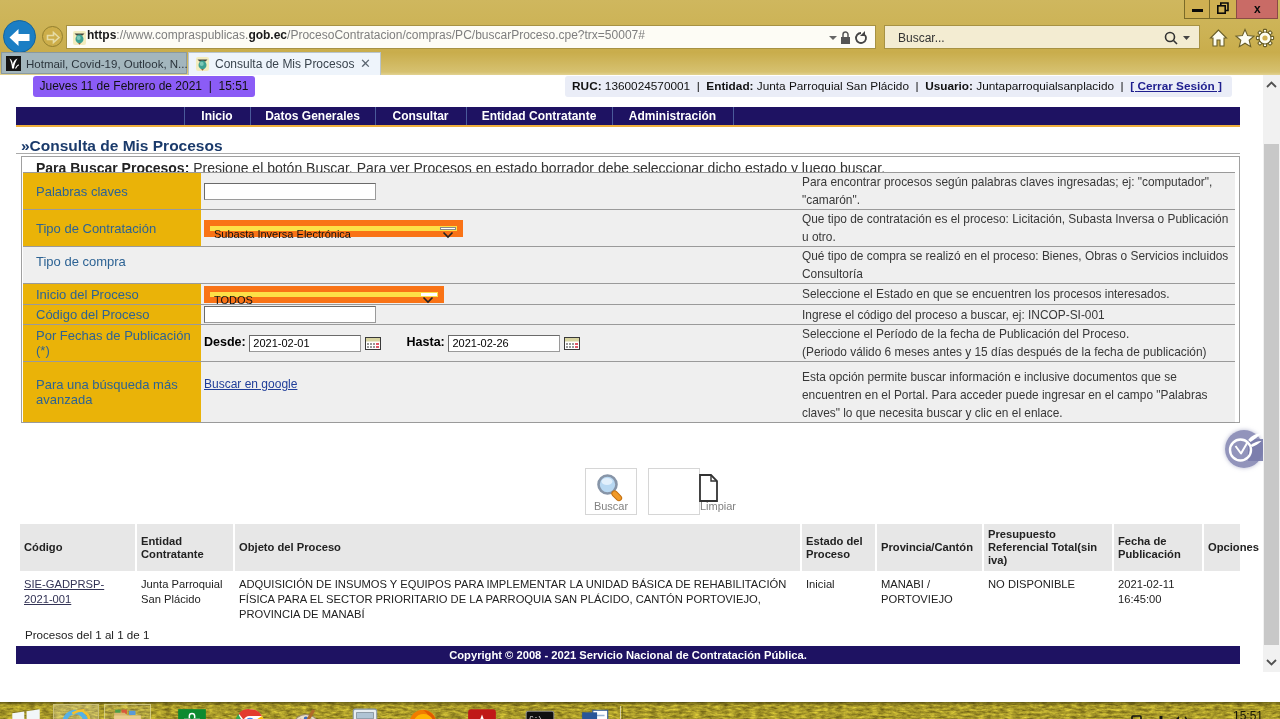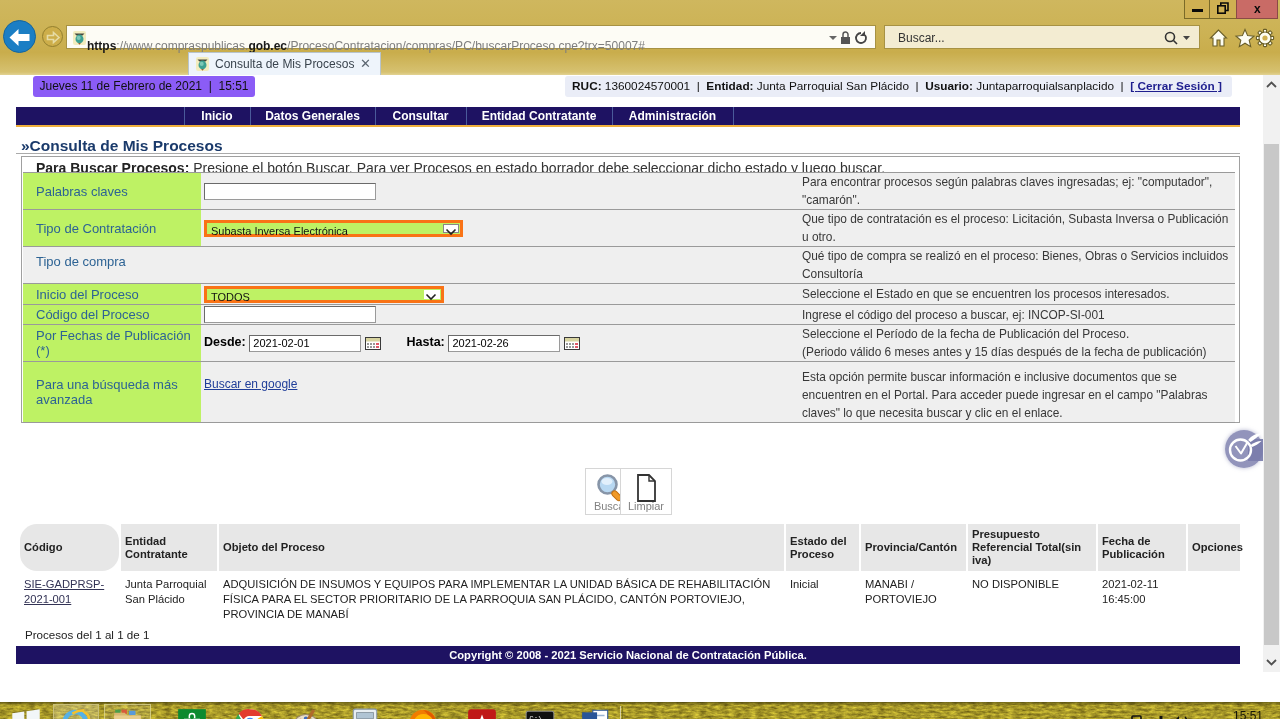--- a/index.html
+++ b/index.html
@@ -20,21 +20,21 @@
 
 
 #backbtn { position:absolute; left:3px; top:20px; width:33px; height:33px; border-radius:50%;
   background:#1b7ec4; border:1px solid #14659e; }
 #backbtn svg, #fwdbtn svg { position:absolute; left:0; top:0; }
 #fwdbtn { position:absolute; left:42px; top:26px; width:21px; height:21px; border-radius:50%;
   background:#cdae4a; border:1px solid #937f2e; }
 
 
 #addrbar { position:absolute; left:66px; top:25px; width:810px; height:24px; background:#fdfcf5; border:1px solid #a79243; }
-#addrtext { position:absolute; left:20px; top:13px; font-size:12px; color:#7e7e7e; white-space:nowrap; }
+#addrtext { position:absolute; left:20px; top:2px; font-size:12px; color:#7e7e7e; white-space:nowrap; }
 #addrtext b { color:#1a1a1a; }
 #favicon1 { position:absolute; left:6px; top:5px; }
 .addricons { position:absolute; right:4px; top:3px; color:#555; font-size:12px; }
 
 
 #searchbox { position:absolute; left:884px; top:25px; width:316px; height:24px; background:#f3ecd2; border:1px solid #a79243; }
 #searchbox span.ph { position:absolute; left:13px; top:5px; font-size:12px; color:#333; }
 
 
 #tabs { position:absolute; left:0; top:51px; width:1280px; height:24px; }
@@ -60,35 +60,35 @@
 #nav td.noborder { border-right:none; }
 
 #heading { position:absolute; left:21px; top:62px; font-size:15.5px; font-weight:bold; color:#1a3a6b; }
 #headrule { position:absolute; left:16px; top:78px; width:1224px; height:1px; background:#aaa; }
 
 #container { position:absolute; left:21px; top:81px; width:1219px; height:267px; border:1px solid #a0a0a0; background:#fff; }
 #intro { position:absolute; left:14px; top:3px; font-size:14px; color:#333; }
 #intro b { color:#222; }
 #ftable { position:absolute; left:1px; top:15px; width:1212px; border-collapse:collapse; }
 #ftable td { border:1px solid #9a9a9a; border-left:none; border-right:none; font-size:13px; vertical-align:middle; }
-#ftable td.lbl { color:#2d6394; background:#bef264; width:178px; padding-left:13px; }
+#ftable td.lbl { color:#2d6394; background:#eab308; width:178px; padding-left:13px; }
 #ftable td.ctl { background:#efefef; width:598px; padding-left:3px; }
 #ftable td.hlp { background:#efefef; font-size:11.9px; color:#383838; padding-left:3px; width:auto; line-height:18px; }
 .tin { height:17px; background:#fff; border:1px solid #9a9a9a; border-top-color:#6a6a6a; border-left-color:#6a6a6a; }
-.sel { height:17px; background:#bef264; border:3px solid #f97316; font-size:11px; color:#111; position:relative; }
+.sel { height:17px; background:#fde047; border:6px solid #f97316; font-size:11px; color:#111; position:relative; }
 .sel .sv { position:absolute; left:4px; top:2px; white-space:nowrap; }
 .sel .sa { position:absolute; right:1px; top:1px; bottom:1px; width:16px; background:#fff; border:1px solid #888; }
 .sel .sa svg { position:absolute; left:1px; top:3px; }
 .cal { display:inline-block; width:16px; height:13px; vertical-align:middle; }
 
 
 .btnbox { position:absolute; top:393px; width:52px; height:47px; border:1px solid #d6d6d6; background:#fff; text-align:center; }
 .btnbox .cap { position:absolute; bottom:2px; width:100%; font-size:11px; color:#828282; }
 #btn-buscar { left:585px; }
-#btn-limpiar { left:620px; }
+#btn-limpiar { left:648px;padding-left:44px; }
 
 
 #rtable { position:absolute; left:18px; top:447px; width:1224px; border-spacing:2px; border-collapse:separate; table-layout:fixed; }
 #rtable th { background:#e7e7e7; font-size:11.2px; color:#222; text-align:left; vertical-align:middle; padding:2px 4px; font-weight:bold; height:47px; line-height:13px; }
 #rtable td { font-size:11.2px; color:#222; vertical-align:top; padding:4px 4px 2px 4px; line-height:15px; }
 #rtable a { color:#333355; }
 #procesos { position:absolute; left:25px; top:553px; font-size:11.6px; color:#222; }
 #footer { position:absolute; left:16px; top:571px; width:1224px; height:18px; background:#1e1262; color:#fff;
   font-size:11.2px; font-weight:bold; text-align:center; line-height:18px; }
 
@@ -184,20 +184,28 @@
               </g>
           </g>
           <circle r="6" fill="#fdfdf2"></circle>
           <circle r="5" fill="#fdfdf2" stroke="none"></circle>
           <circle r="2.6" fill="#cfb052" stroke="none"></circle>
         </g>
       </g>
     </svg>
 
     <div id="tabs">
+      <div id="tab1">
+        <div class="ticon"><svg width="15" height="15" viewBox="0 0 15 15">
+              <rect width="15" height="15" fill="#141414"></rect>
+              <path d="M3.5 2.5 C6 3.5 6.5 6 6.8 8.5 C7.1 6 8.5 3.5 11.5 2.5 C9.5 6 8.2 9 8 12.5 L6 12.5 C6 9.5 5 5.5 3.5 2.5 Z" fill="#fff"></path>
+              <path d="M9.5 12.5 C10.5 10.5 11.5 9.5 12.8 8.8" stroke="#fff" stroke-width="1.1" fill="none"></path>
+            </svg></div>
+        <div class="ttext">Hotmail, Covid-19, Outlook, N...</div>
+      </div>
       <div id="tab2">
         <svg style="position:absolute;left:7px;top:4px;" width="13" height="14" viewBox="0 0 13 14">
           <rect x="0" y="0" width="13" height="14" rx="2" fill="#f2ecbe"></rect>
           <path d="M1.5 2.5 H11.5 L9.5 4.5 H3.5 Z" fill="#45463c"></path>
           <ellipse cx="6.5" cy="8" rx="4" ry="4.4" fill="#3da091"></ellipse>
             <ellipse cx="5.7" cy="6.9" rx="2" ry="2.1" fill="#7cc8b6"></ellipse>
           <path d="M5.2 12 L7.8 12 L6.5 13.8 Z" fill="#9a5a34"></path>
         </svg>
         <div class="ttext">Consulta de Mis Procesos</div>
         <div class="tclose">✕</div>
@@ -338,21 +346,21 @@
       <svg style="margin-top:4px;" width="30" height="30" viewBox="0 0 30 30">
         <path d="M7 2 H18 L24 8 V28 H7 Z" fill="#fff" stroke="#333" stroke-width="1.8"></path>
         <path d="M18 2 V8 H24" fill="none" stroke="#333" stroke-width="1.4"></path>
       </svg>
       <div class="cap">Limpiar</div>
     </div>
 
     <table id="rtable">
       <tbody>
           <tr>
-        <th style="width:99px;border-radius:17px;">Código</th>
+        <th style="width:115px;">Código</th>
         <th style="width:96px;margin-top:9px;">Entidad<br>Contratante</th>
         <th style="width:565px;">Objeto del Proceso</th>
         <th style="width:73px;">Estado del<br>Proceso</th>
         <th style="width:105px;">Provincia/Cantón</th>
         <th style="width:128px;">Presupuesto<br>Referencial Total(sin<br>iva)</th>
         <th style="width:88px;">Fecha de<br>Publicación</th>
         <th>Opciones</th>
       </tr>
       <tr>
         <td><a><u>SIE-GADPRSP-<br>2021-001</u></a></td>

